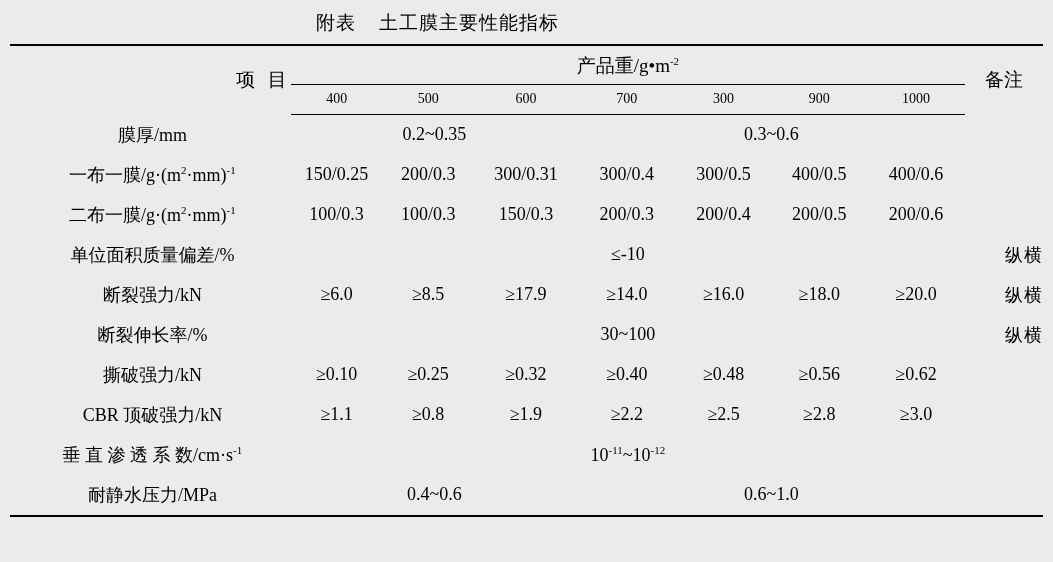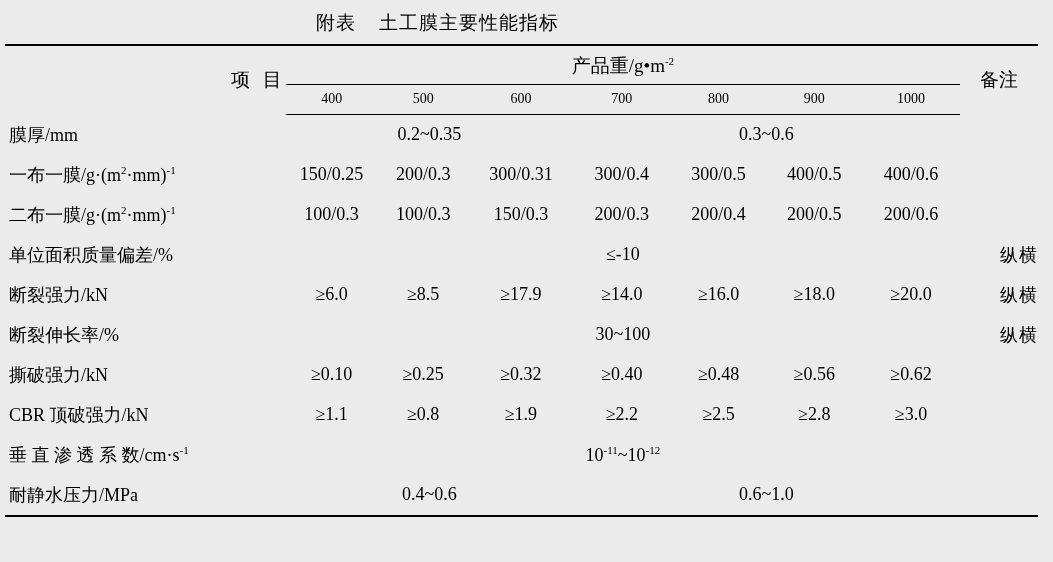--- a/index.html
+++ b/index.html
@@ -12,21 +12,21 @@
     background: #ebebeb;
     font-family: "Liberation Serif", "DejaVu Serif", serif;
     color: #000;
     overflow: hidden;
   }
   .page {
     position: relative;
     width: 875px;
     height: 562px;
     box-sizing: border-box;
-    padding: 0 5px;
+    padding: 0 10px;
   }
   .caption {
     text-align: center;
     font-size: 19px;
     letter-spacing: 1px;
     padding-top: 10px;
     padding-bottom: 8px;
     white-space: pre;
   }
   table.main {
@@ -65,21 +65,21 @@
   .rule-mid td {
     border-bottom: 1.6px solid #000;
   }
   .body-row td {
     padding: 8px 0 8px 0;
     text-align: center;
     font-size: 18px;
     white-space: nowrap;
   }
   .body-row td.label {
-    text-align: left;
+    text-align: center;
     padding-left: 4px;
     font-size: 18px;
     letter-spacing: 0px;
   }
   .body-row td.note {
     text-align: right;
     font-size: 18px;
     letter-spacing: 1px;
   }
   .rule-bottom td {
@@ -124,21 +124,21 @@
         <span>产品重/g</span><span>•</span><span>m</span><sup>-2</sup>
       </td>
       <td class="hdr-note" rowspan="2">备注</td>
     </tr>
 
     <tr class="rule-mid">
       <td class="hdr-num">400</td>
       <td class="hdr-num">500</td>
       <td class="hdr-num">600</td>
       <td class="hdr-num">700</td>
-      <td class="hdr-num">800</td>
+      <td class="hdr-num">300</td>
       <td class="hdr-num">900</td>
       <td class="hdr-num">1000</td>
     </tr>
 
     <tr class="body-row">
       <td class="label">膜厚/mm</td>
       <td colspan="3">0.2~0.35</td>
       <td colspan="4">0.3~0.6</td>
       <td class="note"></td>
     </tr>

